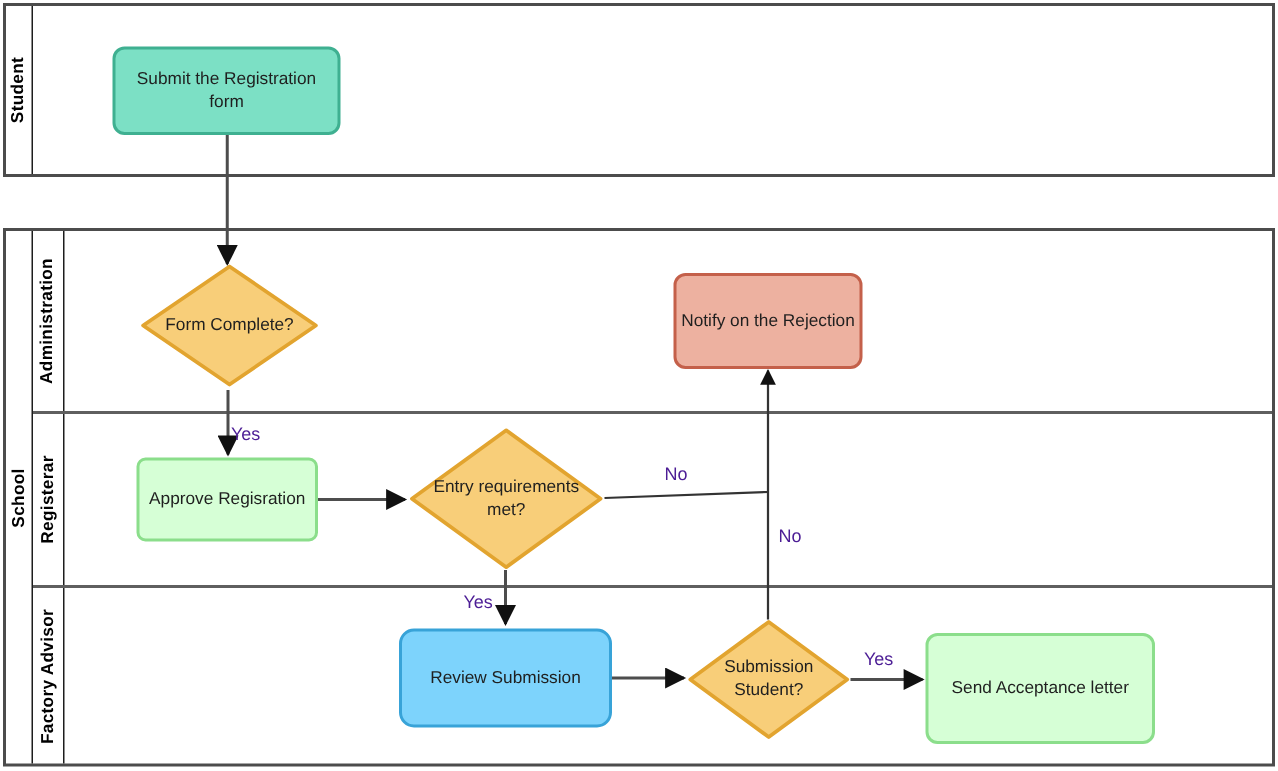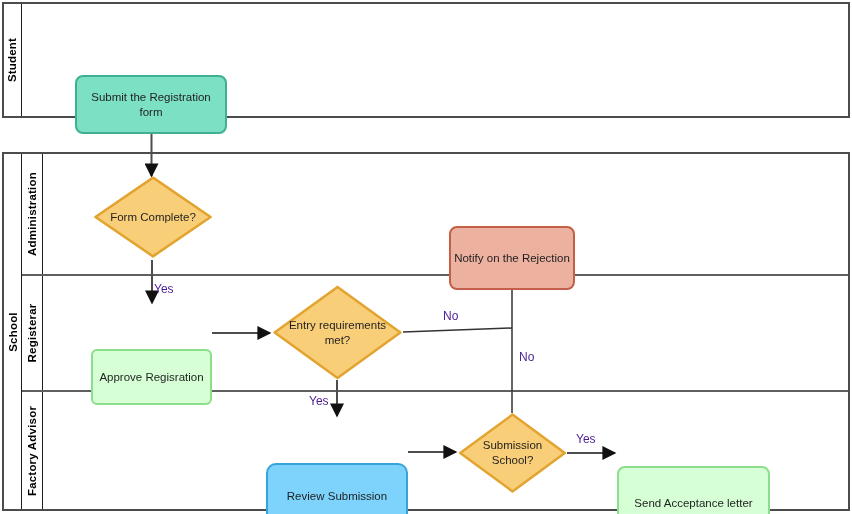--- a/index.html
+++ b/index.html
@@ -18,21 +18,21 @@
   .rot-label span{
     transform:rotate(-90deg);white-space:nowrap;font-weight:bold;
     font-size:11.5px;color:#000;letter-spacing:.2px;
   }
   
   #edges{position:absolute;left:0;top:0;pointer-events:none;}
   
   .task{
     position:absolute;box-sizing:border-box;border-radius:8px;border:2px solid;
     display:flex;align-items:center;justify-content:center;text-align:center;
-    font-size:11.5px;line-height:1.3;padding:0 5px;margin-top:44px;
+    font-size:11.5px;line-height:1.3;padding:0 5px;
   }
   .task-submit {left:75px; top:31px; width:152px;height:59px;background:#7CE0C5;border-color:#3FB091;}
   .task-notify {left:449px;top:182px;width:126px;height:64px;background:#EDB1A0;border-color:#C4604A;white-space:nowrap;padding:0 1px;}
   .task-approve{left:91px; top:305px;width:121px;height:56px;background:#D6FFD6;border-color:#8BDE8B;border-radius:6px;}
   .task-review {left:266px;top:419px;width:142px;height:66px;background:#7dd3fc;border-color:#38A3D8;border-radius:10px;}
   .task-send   {left:617px;top:422px;width:153px;height:74px;background:#D6FFD6;border-color:#8BDE8B;}
   .diamond{position:absolute;}
   .diamond svg{position:absolute;left:0;top:0;width:100%;height:100%;}
   .diamond .dlabel{
     position:absolute;inset:0;display:flex;align-items:center;justify-content:center;
@@ -134,21 +134,21 @@
   </div>
 
   <div class="task task-review">
     <span>Review Submission</span>
   </div>
 
   <div class="diamond dm-submit">
     <svg viewBox="0 0 100 100" preserveAspectRatio="none">
       <polygon points="50,2 98,50 50,98 2,50" fill="#F8CE79" stroke="#E2A42F" stroke-width="2.5" stroke-linejoin="round" vector-effect="non-scaling-stroke"></polygon>
     </svg>
-    <div class="dlabel">Submission School?</div>
+    <div class="dlabel">Submission Student?</div>
   </div>
 
   <div class="task task-send">
     <span>Send Acceptance letter</span>
   </div>
 
   <div class="edge-label el-form-yes">Yes</div>
   <div class="edge-label el-entry-no">No</div>
   <div class="edge-label el-sub-no">No</div>
   <div class="edge-label el-entry-yes">Yes</div>

